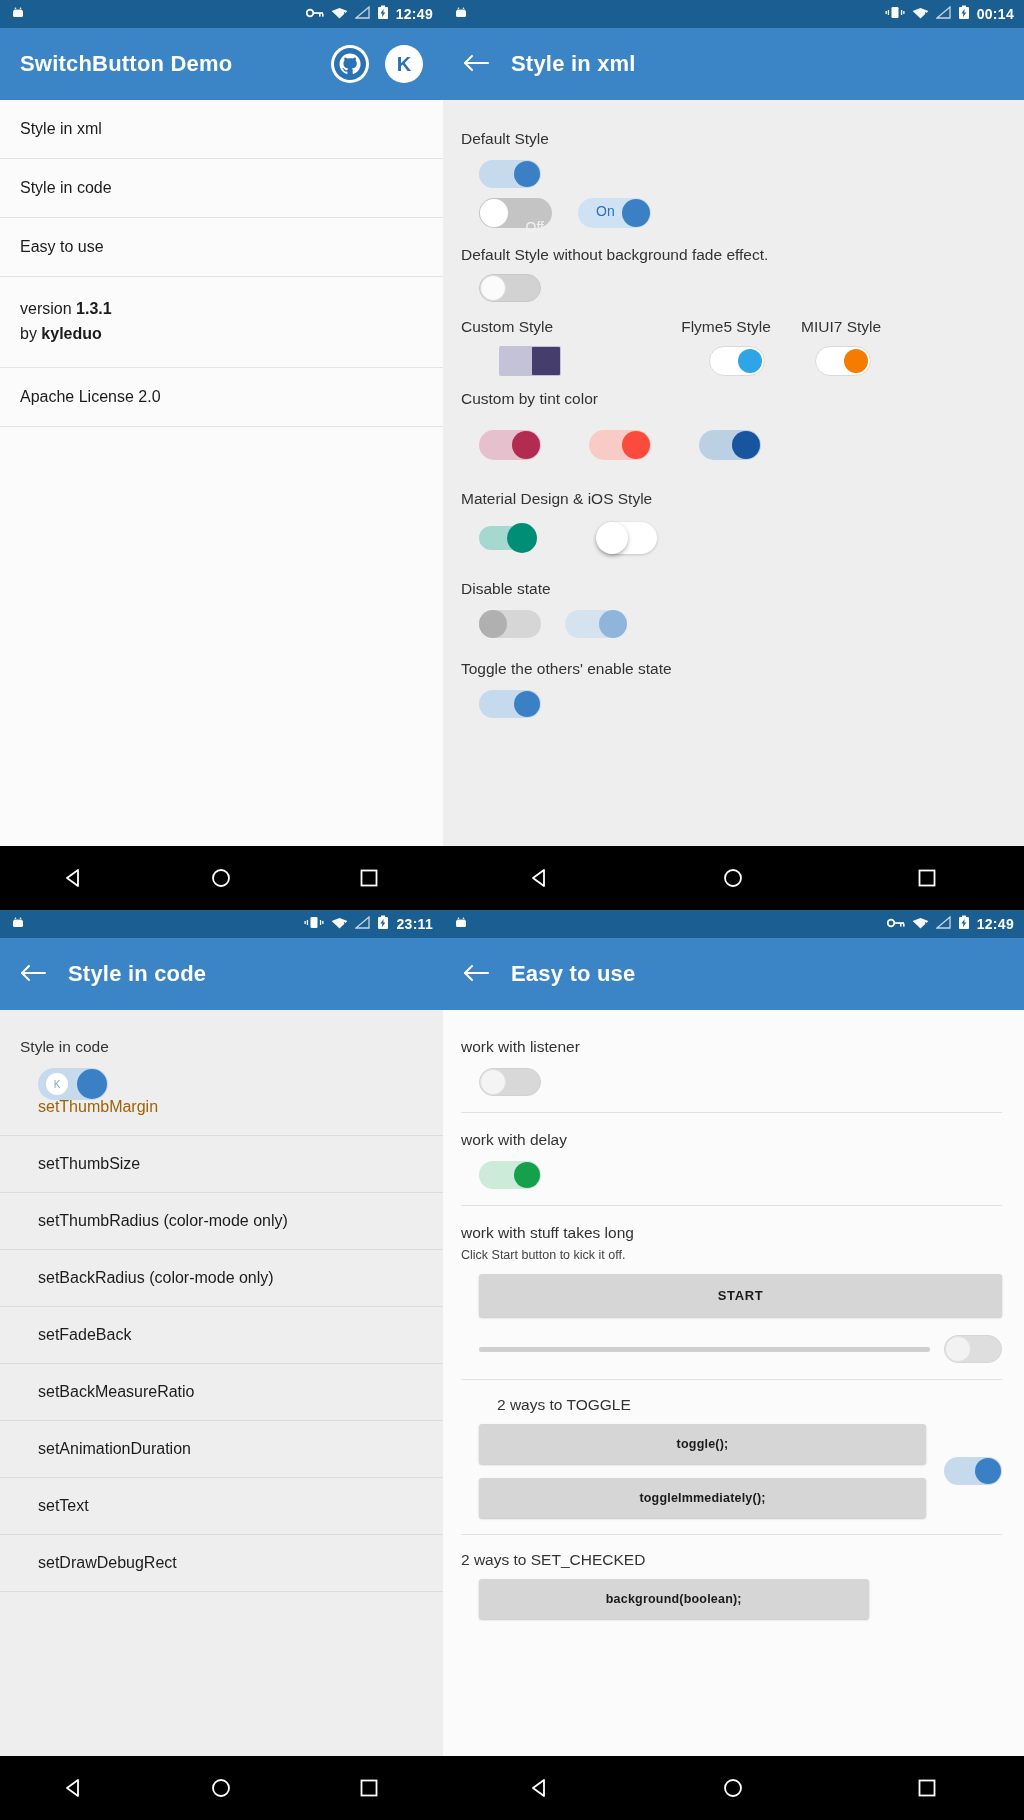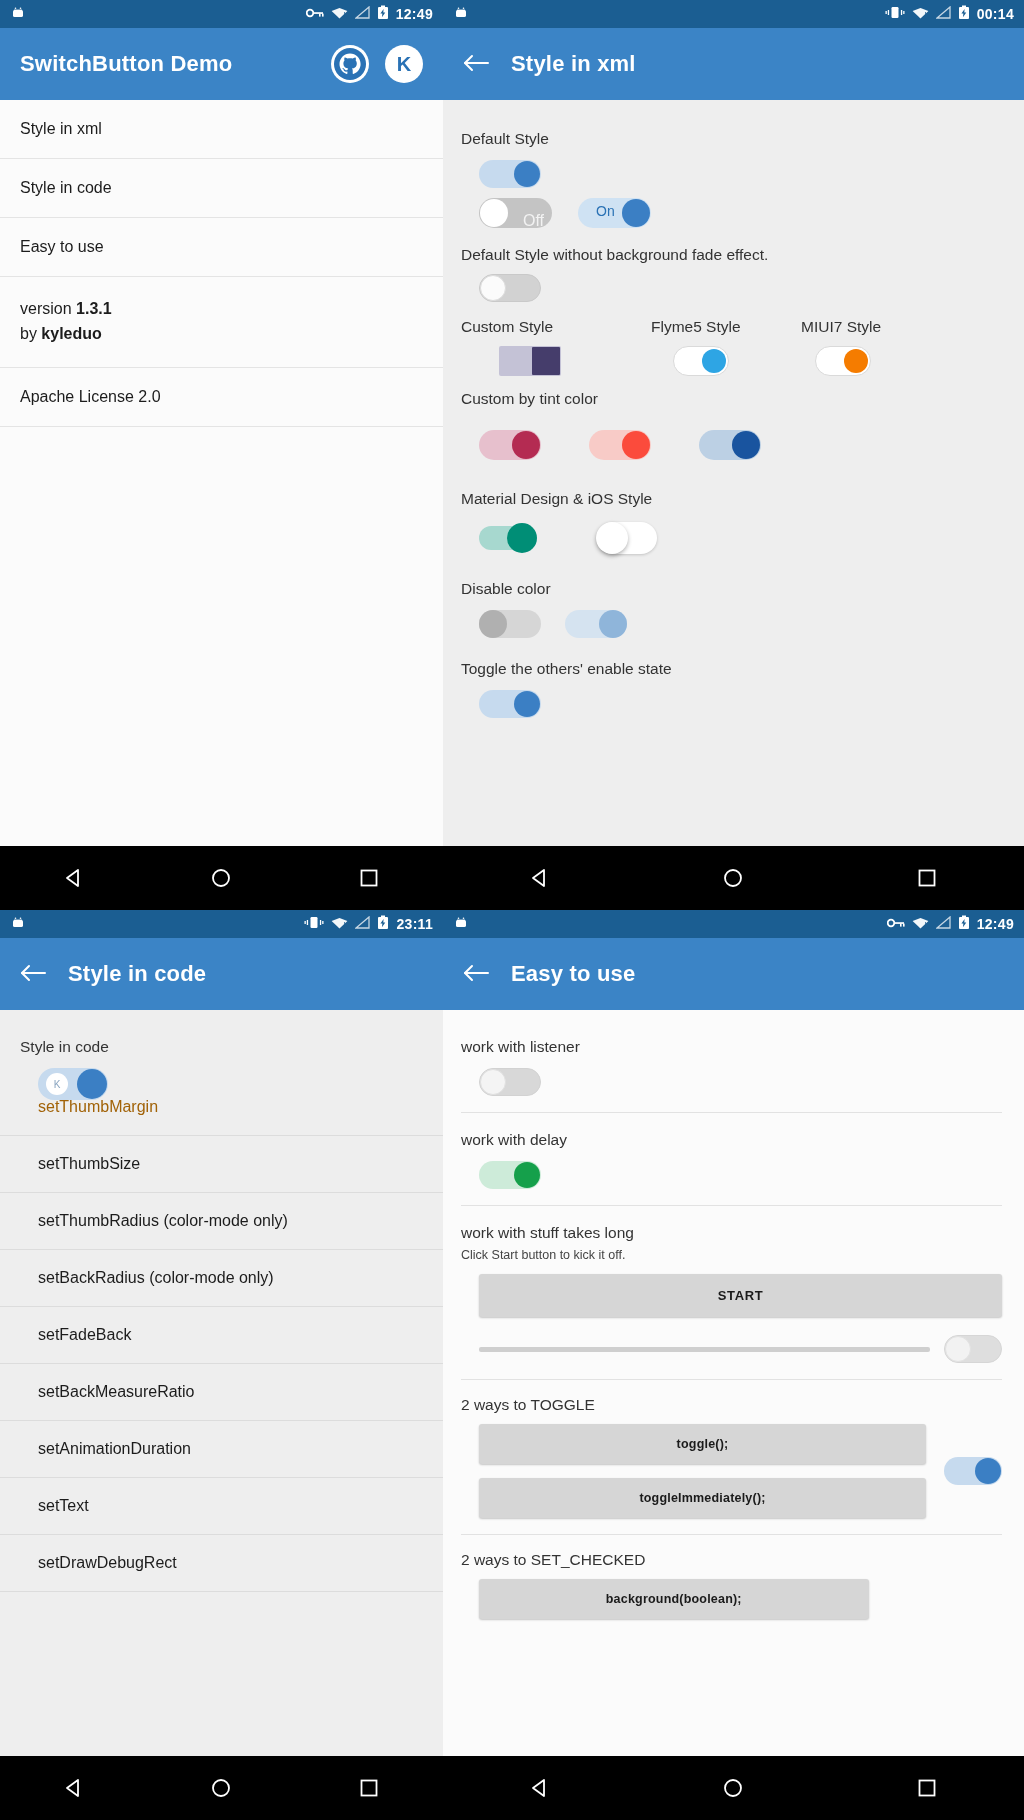--- a/index.html
+++ b/index.html
@@ -229,21 +229,21 @@
         <span class="sw" style="width:62px;height:28px;">
           <span class="track" style="background:#c6daee;display:block;"></span>
           <span class="thumb" style="width:26px;height:26px;background:#3b7fc4;right:1px;top:1px;"></span>
         </span>
       </div>
 
       <div class="row" style="margin:10px 0 0 18px; gap:26px;">
         <span class="sw" style="width:73px;height:30px;">
           <span class="track" style="background:#c4c4c4;display:block;"></span>
           <span class="thumb" style="width:28px;height:28px;background:#fff;left:1px;top:1px;"></span>
-          <span style="position:absolute;right:8px;top:14px;font-size:16px;color:#f2f2f2;">Off</span>
+          <span style="position:absolute;right:8px;top:21px;font-size:14px;color:#f2f2f2;">Off</span>
         </span>
         <span class="sw" style="width:73px;height:30px;">
           <span class="track" style="background:#cfe2f3;display:block;"></span>
           <span class="thumb" style="width:28px;height:28px;background:#3b7fc4;right:1px;top:1px;"></span>
           <span style="position:absolute;left:18px;top:5px;font-size:14px;color:#2a72b5;">On</span>
         </span>
       </div>
 
       <div class="sect-label" style="margin-top:18px;">Default Style without background fade effect.</div>
       <div style="margin:10px 0 0 18px;">
@@ -256,21 +256,21 @@
       <div class="row" style="margin-top:16px;">
         <div style="width:190px;">
           <div class="sect-label">Custom Style</div>
           <div style="margin:10px 0 0 38px;">
             <span class="sw" style="width:62px;height:30px;">
               <span class="track" style="background:#c4c2d6;display:block;border-radius:2px;"></span>
               <span class="thumb" style="width:28px;height:28px;background:#453d6b;right:1px;top:1px;border-radius:1px;"></span>
             </span>
           </div>
         </div>
-        <div style="width:150px;">
+        <div style="width:150px;text-align:center;">
           <div class="sect-label">Flyme5 Style</div>
           <div style="margin:10px 0 0 22px;">
             <span class="sw" style="width:56px;height:30px;">
               <span class="track" style="background:#ffffff;display:block;border:1px solid #dadada;"></span>
               <span class="thumb" style="width:24px;height:24px;background:#2ea5e4;right:3px;top:3px;"></span>
             </span>
           </div>
         </div>
         <div style="width:150px;">
           <div class="sect-label">MIUI7 Style</div>
@@ -304,21 +304,21 @@
         <span class="sw" style="width:56px;height:24px;">
           <span class="track" style="background:#a7d8cf;display:block;"></span>
           <span class="thumb" style="width:30px;height:30px;background:#008e76;right:-2px;top:-3px;"></span>
         </span>
         <span class="sw" style="width:60px;height:32px;">
           <span class="track" style="background:#ffffff;display:block;box-shadow:0 1px 3px rgba(0,0,0,.18);"></span>
           <span class="thumb" style="width:32px;height:32px;background:#fff;left:-1px;top:0;box-shadow:0 2px 4px rgba(0,0,0,.3);"></span>
         </span>
       </div>
 
-      <div class="sect-label" style="margin-top:26px;">Disable color</div>
+      <div class="sect-label" style="margin-top:26px;">Disable state</div>
       <div class="row" style="margin:12px 0 0 18px; gap:24px;">
         <span class="sw" style="width:62px;height:28px;">
           <span class="track" style="background:#d6d6d6;display:block;"></span>
           <span class="thumb" style="width:28px;height:28px;background:#b0b0b0;left:0;top:0;"></span>
         </span>
         <span class="sw" style="width:62px;height:28px;">
           <span class="track" style="background:#d5e3f0;display:block;"></span>
           <span class="thumb" style="width:28px;height:28px;background:#8fb5da;right:0;top:0;"></span>
         </span>
       </div>
@@ -525,21 +525,21 @@
       </div>
       <div class="row" style="margin:18px 0 0 18px; gap:14px;">
         <span class="pbar"></span>
         <span class="sw" style="width:58px;height:28px;">
           <span class="track" style="background:#dedede;display:block;border:1px solid #d6d6d6;"></span>
           <span class="thumb" style="width:26px;height:26px;background:#f2f2f2;left:1px;top:1px;border:1px solid #e2e2e2;"></span>
         </span>
       </div>
       <div class="divider" style="margin:16px 0 0 0;"></div>
 
-      <div class="sect-label" style="margin-top:16px;">2 ways to TOGGLE</div>
+      <div class="sect-label" style="margin-top:16px;margin-left:36px;">2 ways to TOGGLE</div>
       <div class="row" style="margin:10px 0 0 18px; gap:18px; align-items:center;">
         <div style="flex:1;">
           <button class="mbtn small">toggle();</button>
           <button class="mbtn small" style="margin-top:14px;">toggleImmediately();</button>
         </div>
         <span class="sw" style="width:58px;height:28px;flex:0 0 auto;">
           <span class="track" style="background:#c6daee;display:block;"></span>
           <span class="thumb" style="width:26px;height:26px;background:#3b7fc4;right:1px;top:1px;"></span>
         </span>
       </div>

